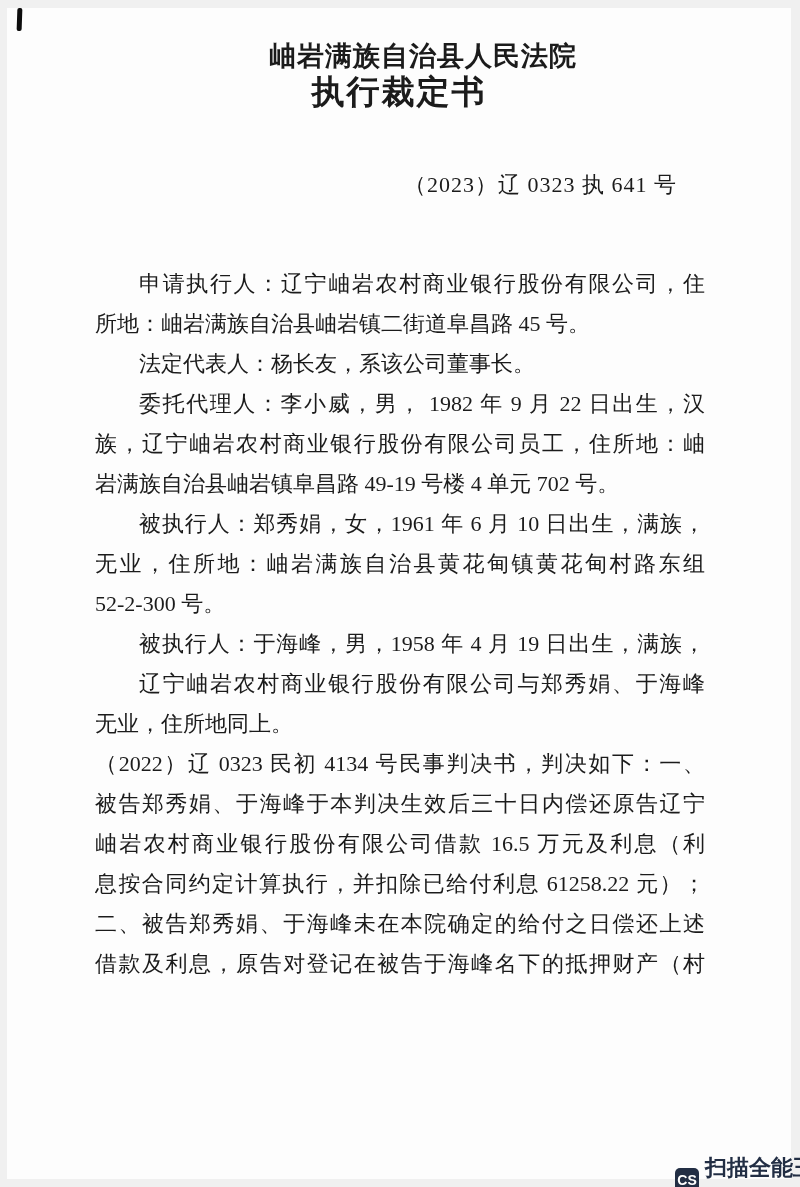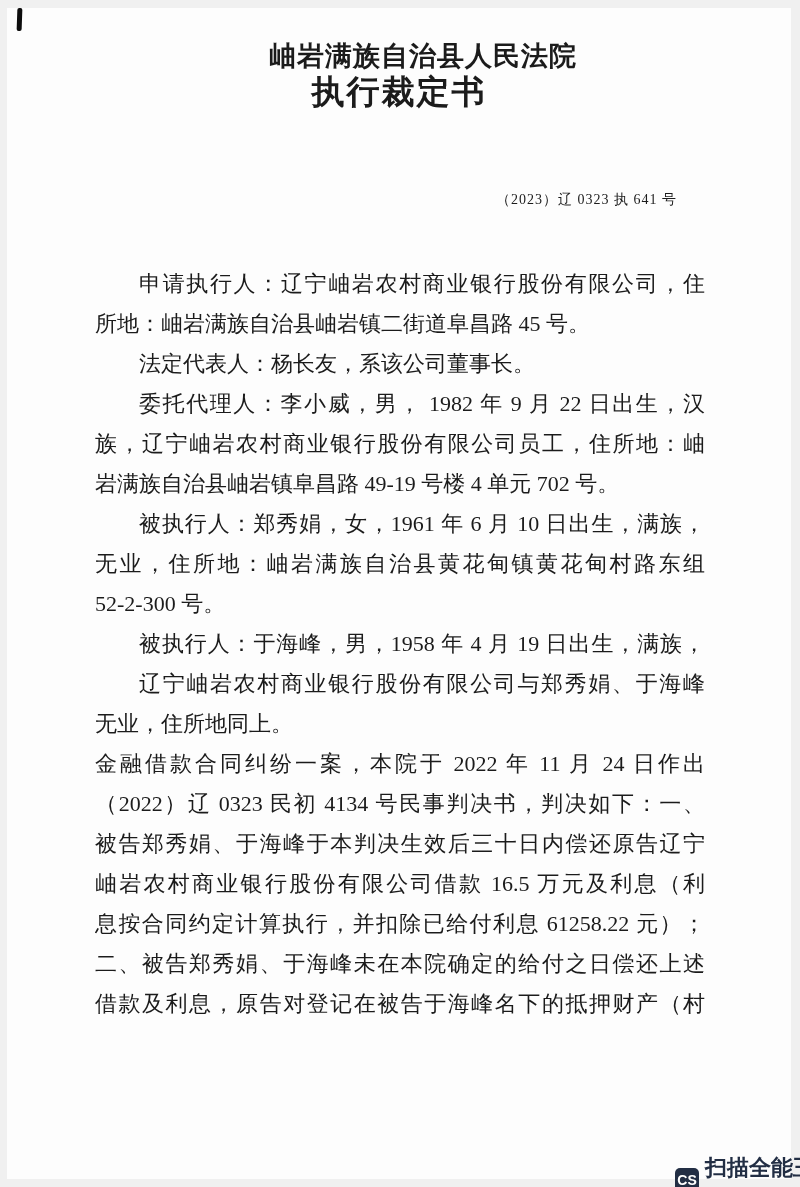--- a/index.html
+++ b/index.html
@@ -41,24 +41,23 @@
     width: 100%;
     margin: 0;
     text-align: center;
     font-size: 33px;
     font-weight: 600;
     letter-spacing: 2px;
   }
   .caseno {
     position: absolute;
     top: 162px; right: 114px;
-    font-size: 14px;
+    font-size: 22px;
     letter-spacing: 1px;
     white-space: nowrap;
-    margin-top: 21px;
   }
   .body-text {
     position: absolute;
     left: 88px; top: 256px;
     width: 610px;
     font-size: 22px;
   }
   .line {
     height: 40px;
     line-height: 40px;
@@ -113,21 +112,20 @@
     <div class="line indent end">法定代表人：杨长友，系该公司董事长。</div>
     <div class="line indent">委托代理人：李小威，男， 1982 年 9 月 22 日出生，汉</div>
     <div class="line">族，辽宁岫岩农村商业银行股份有限公司员工，住所地：岫</div>
     <div class="line end">岩满族自治县岫岩镇阜昌路 49-19 号楼 4 单元 702 号。</div>
     <div class="line indent">被执行人：郑秀娟，女，1961 年 6 月 10 日出生，满族，</div>
     <div class="line">无业，住所地：岫岩满族自治县黄花甸镇黄花甸村路东组</div>
     <div class="line end">52-2-300 号。</div>
     <div class="line indent">被执行人：于海峰，男，1958 年 4 月 19 日出生，满族，</div>
     <div class="line indent">辽宁岫岩农村商业银行股份有限公司与郑秀娟、于海峰</div>
     <div class="line end">无业，住所地同上。</div>
-    <div class="line">金融借款合同纠纷一案，本院于 2022 年 11 月 24 日作出</div>
     <div class="line">（2022）辽 0323 民初 4134 号民事判决书，判决如下：一、</div>
     <div class="line">被告郑秀娟、于海峰于本判决生效后三十日内偿还原告辽宁</div>
     <div class="line">岫岩农村商业银行股份有限公司借款 16.5 万元及利息（利</div>
     <div class="line">息按合同约定计算执行，并扣除已给付利息 61258.22 元）；</div>
     <div class="line">二、被告郑秀娟、于海峰未在本院确定的给付之日偿还上述</div>
     <div class="line">借款及利息，原告对登记在被告于海峰名下的抵押财产（村</div>
   </div>
 </div>
 
 <div class="watermark">

